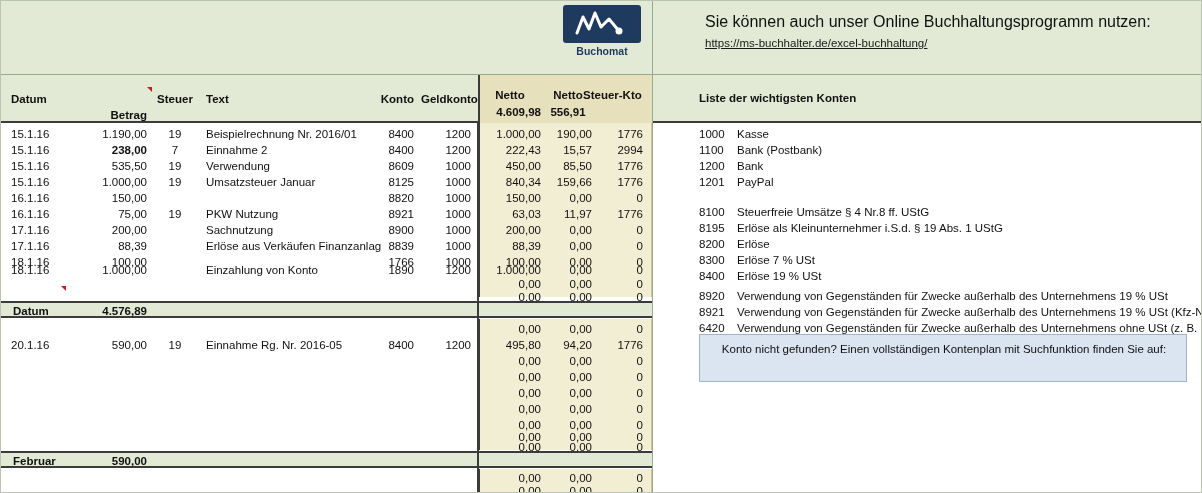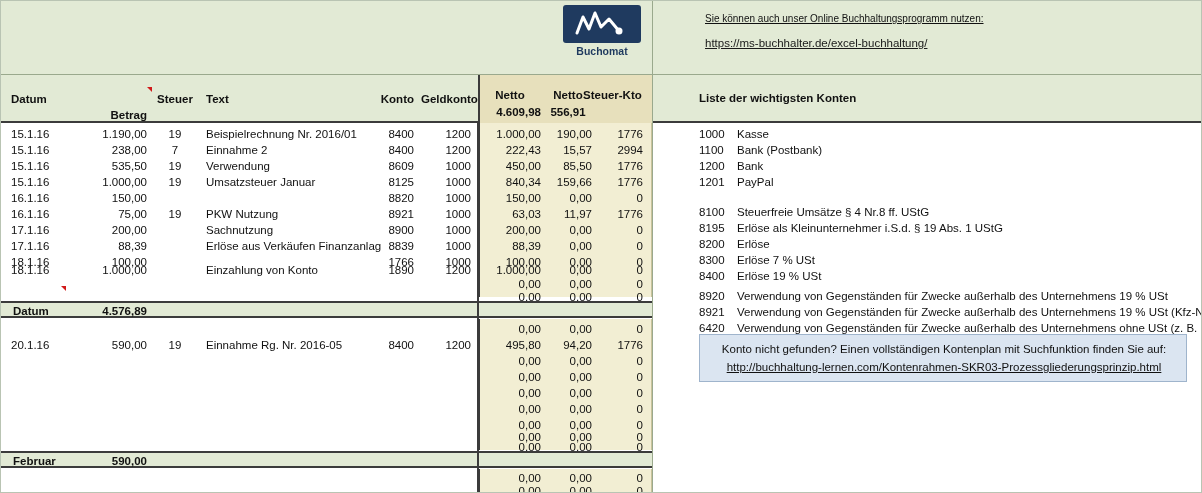--- a/index.html
+++ b/index.html
@@ -133,21 +133,21 @@
   }
   .note-band {
     position: absolute;
     left: 0; top: 0;
     width: 551px; height: 74px;
     background: #e2ead5;
     border-bottom: 1px solid #9aa98d;
   }
   .note-text {
     position: absolute; left: 52px; top: 12px;
-    font-size: 10px; color: #111; text-decoration: underline;
+    font-size: 16px; color: #111;
   }
   .note-link {
     position: absolute; left: 52px; top: 36px;
     font-size: 11.5px; color: #1a1a1a;
     text-decoration: underline;
   }
   .konten-hdr-band {
     position: absolute;
     left: 0; top: 74px;
     width: 551px; height: 48px;
@@ -225,21 +225,21 @@
       <div class="cell col-betrag" style="top:127px;">1.190,00</div>
       <div class="cell col-steuer" style="top:127px;">19</div>
       <div class="cell col-text" style="top:127px;">Beispielrechnung Nr. 2016/01</div>
       <div class="cell col-konto" style="top:127px;">8400</div>
       <div class="cell col-geld" style="top:127px;">1200</div>
       <div class="cell col-netto" style="top:127px;">1.000,00</div>
       <div class="cell col-mwst" style="top:127px;">190,00</div>
       <div class="cell col-stkto" style="top:127px;">1776</div>
 
       <div class="cell col-datum" style="top:143px;">15.1.16</div>
-      <div class="cell col-betrag" style="top:143px;">238,00</div>
+      <div class="cell col-betrag" style="top:143px;font-weight:bold;">238,00</div>
       <div class="cell col-steuer" style="top:143px;">7</div>
       <div class="cell col-text" style="top:143px;">Einnahme 2</div>
       <div class="cell col-konto" style="top:143px;">8400</div>
       <div class="cell col-geld" style="top:143px;">1200</div>
       <div class="cell col-netto" style="top:143px;">222,43</div>
       <div class="cell col-mwst" style="top:143px;">15,57</div>
       <div class="cell col-stkto" style="top:143px;">2994</div>
 
       <div class="cell col-datum" style="top:159px;">15.1.16</div>
       <div class="cell col-betrag" style="top:159px;">535,50</div>
@@ -433,17 +433,16 @@
       <div class="konto-num" style="top:289px;">8920</div>
       <div class="konto-lbl" style="top:289px;">Verwendung von Gegenständen für Zwecke außerhalb des Unternehmens 19 % USt</div>
       <div class="konto-num" style="top:305px;">8921</div>
       <div class="konto-lbl" style="top:305px;">Verwendung von Gegenständen für Zwecke außerhalb des Unternehmens 19 % USt (Kfz-Nutzung)</div>
       <div class="konto-num" style="top:321px;">6420</div>
       <div class="konto-lbl" style="top:321px;">Verwendung von Gegenständen für Zwecke außerhalb des Unternehmens ohne USt (z. B. Kfz-Nutzung)</div>
     </div>
 
     <div class="info-box">
       <div class="info-line1">Konto nicht gefunden? Einen vollständigen Kontenplan mit Suchfunktion finden Sie auf:</div>
-      <a class="info-line2" href="#">http://buchhaltung-lernen.com/Kontenrahmen-SKR03-Prozessgliederungsprinzip.html</a>
     </div>
   </div>
 
 </div>
 
 </body></html>

